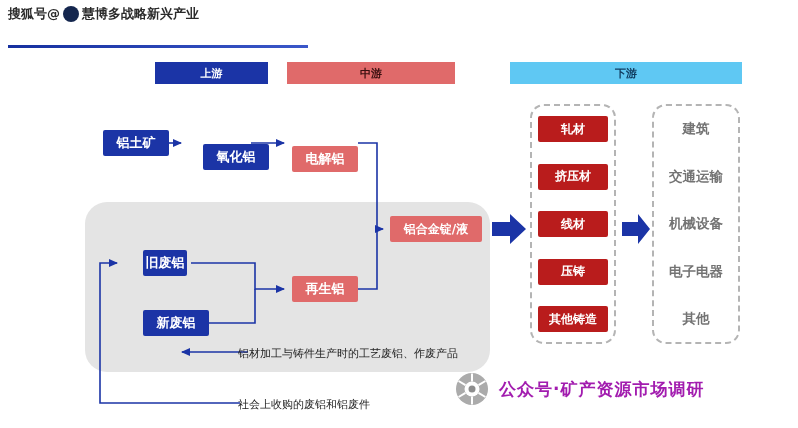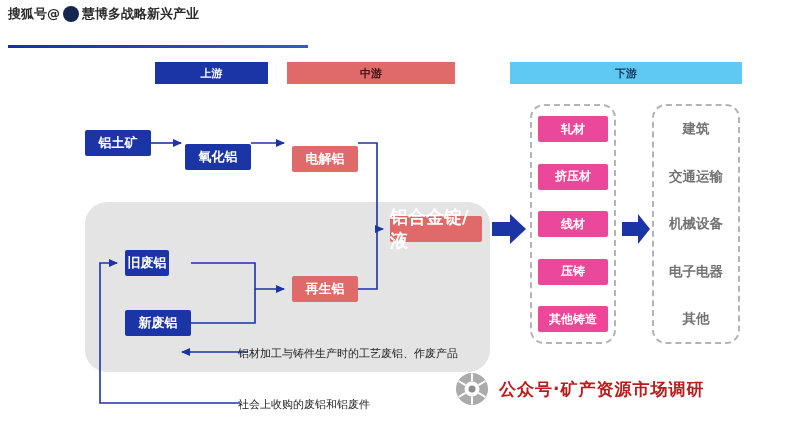--- a/index.html
+++ b/index.html
@@ -24,51 +24,51 @@
   .stage-up   { left:155px; top:62px; width:113px; background:#1b34a6; color:#ffffff; }
   .stage-mid  { left:287px; top:62px; width:168px; background:#e06a6a; color:#3a1010; }
   .stage-down { left:510px; top:62px; width:232px; background:#5fc8f3; color:#103a5e; }
   
   .gray-pool { position:absolute; left:85px; top:202px; width:405px; height:170px;
                background:#e4e4e4; border-radius:22px; z-index:1; }
   
   .node { position:absolute; height:26px; display:flex; align-items:center;
           justify-content:center; font-size:13px; font-weight:bold; color:#ffffff;
           border-radius:2px; z-index:3; }
-  .n-blue { background:#1b34a6; }
+  .n-blue { background:#1b34a6;margin-left:18px; }
   .n-red  { background:#e06a6a; }
   .n-bauxite   { left:85px;  top:130px; width:66px; }
   .n-alumina   { left:185px; top:144px; width:66px; }
   .n-electro   { left:292px; top:130px; width:66px;margin-top:16px; }
-  .n-alloy     { left:390px; top:216px; width:92px; font-size:18px; }
+  .n-alloy     { left:390px; top:216px; width:92px; font-size:12px; }
   .n-oldscrap  { left:125px; top:250px; width:44px; }
   .n-newscrap  { left:125px; top:310px; width:66px; }
   .n-recycled  { left:292px; top:276px; width:66px; }
   
   .overlay { position:absolute; left:0; top:0; width:798px; height:428px; z-index:2;
              pointer-events:none; }
   
   .dashed-col { position:absolute; top:104px; height:240px; border:2px dashed #b4b4b4;
                 border-radius:14px; display:flex; flex-direction:column;
                 justify-content:space-between; align-items:center; z-index:3; }
   .col-products { left:530px; width:86px; padding:10px 0; }
   .col-apps     { left:652px; width:88px; padding:13px 0; }
-  .cyan-box { width:70px; height:26px; background:#ec4899; color:#ffffff;
+  .cyan-box { width:70px; height:26px; background:#b91c1c; color:#ffffff;
               font-size:12px; font-weight:bold; display:flex; align-items:center;
               justify-content:center; border-radius:2px; }
   .app-label { font-size:13.5px; font-weight:bold; color:#737373; height:20px;
                display:flex; align-items:center; }
   
   .note { position:absolute; font-size:11px; color:#222222; z-index:3; }
   .note-process  { left:238px; top:346px; }
   .note-purchase { left:238px; top:397px; }
   
   .wm-bottom { position:absolute; left:455px; top:372px; display:flex;
                align-items:center; gap:10px; z-index:6; }
-  .wm-bottom-text { font-size:17px; font-weight:600; color:#b91c1c; letter-spacing:1px; }
+  .wm-bottom-text { font-size:17px; font-weight:600; color:#a21caf; letter-spacing:1px; }
 </style>
 </head>
 <body>
 
 <div class="screen">
 
   <div class="wm-top">
     <span>搜狐号@</span>
     <span class="sohu-logo"></span>
     <span>慧博多战略新兴产业</span>

